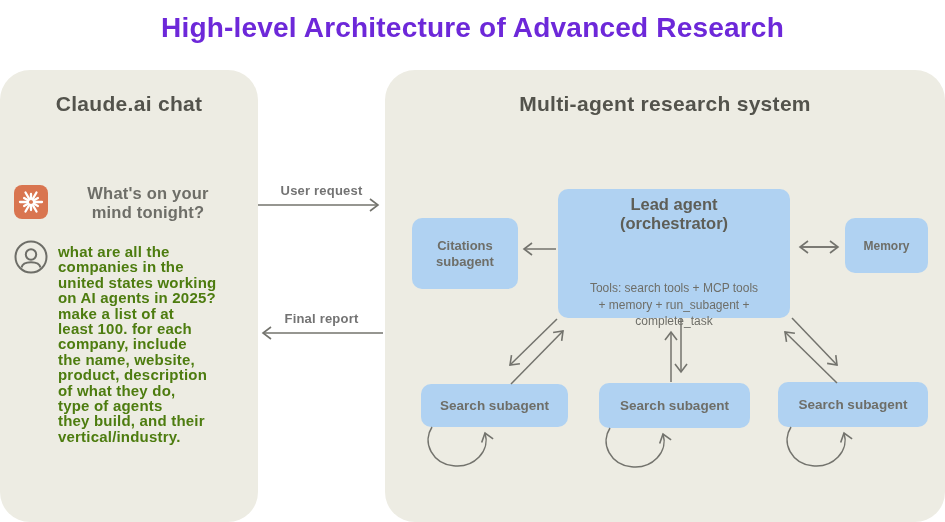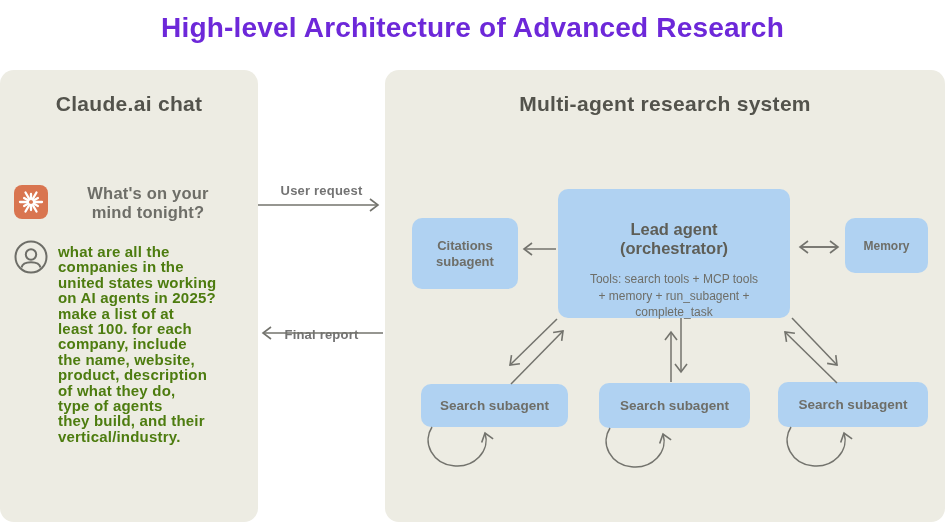--- a/index.html
+++ b/index.html
@@ -14,21 +14,21 @@
   .main-title {
     position: absolute; top: 12px; left: 0; width: 945px;
     text-align: center;
     font-size: 28px; font-weight: 800; color: #6d28d9;
     letter-spacing: 0.2px;
   }
 
   .panel {
     position: absolute; top: 70px; bottom: 0;
     background: #edece3;
-    border-radius: 14px;
+    border-radius: 30px;
   }
   #left-panel  { left: 0;     width: 258px; }
   #right-panel { left: 385px; width: 560px; }
 
   .panel-heading {
     position: absolute; top: 22px; left: 0; width: 100%;
     text-align: center;
     font-size: 21px; font-weight: 700; color: #53534c;
     letter-spacing: 0.3px;
   }
@@ -50,36 +50,36 @@
   }
 
   
   .flow-label {
     position: absolute; left: 255px; width: 133px;
     text-align: center;
     font-size: 13px; font-weight: 700; color: #737373;
     letter-spacing: 0.2px;
   }
   #user-request-label { top: 183px; }
-  #final-report-label { top: 311px; margin-top: 16px; }
+  #final-report-label { top: 311px; }
 
   
   .blue-box {
     position: absolute;
     background: #b0d2f2;
     border-radius: 10px;
     display: flex; align-items: center; justify-content: center;
     text-align: center;
     color: #6e6e68; font-weight: 700;
     white-space: pre-line;
   }
   #lead-agent-box {
     left: 173px; top: 119px; width: 232px; height: 129px;
     flex-direction: column; justify-content: flex-start;
-    padding-top: 31px; box-sizing: border-box;
+    padding-top: 6px; box-sizing: border-box; gap: 34px;
   }
   .lead-agent-title {
     font-size: 16.5px; font-weight: 700; color: #5e5e57;
     line-height: 19px; white-space: pre-line; text-align: center;
   }
   .lead-agent-tools {
     margin-top: 13px;
     font-size: 12px; font-weight: 400; color: #6e6e68;
     line-height: 16.5px; white-space: pre-line; text-align: center;
   }

